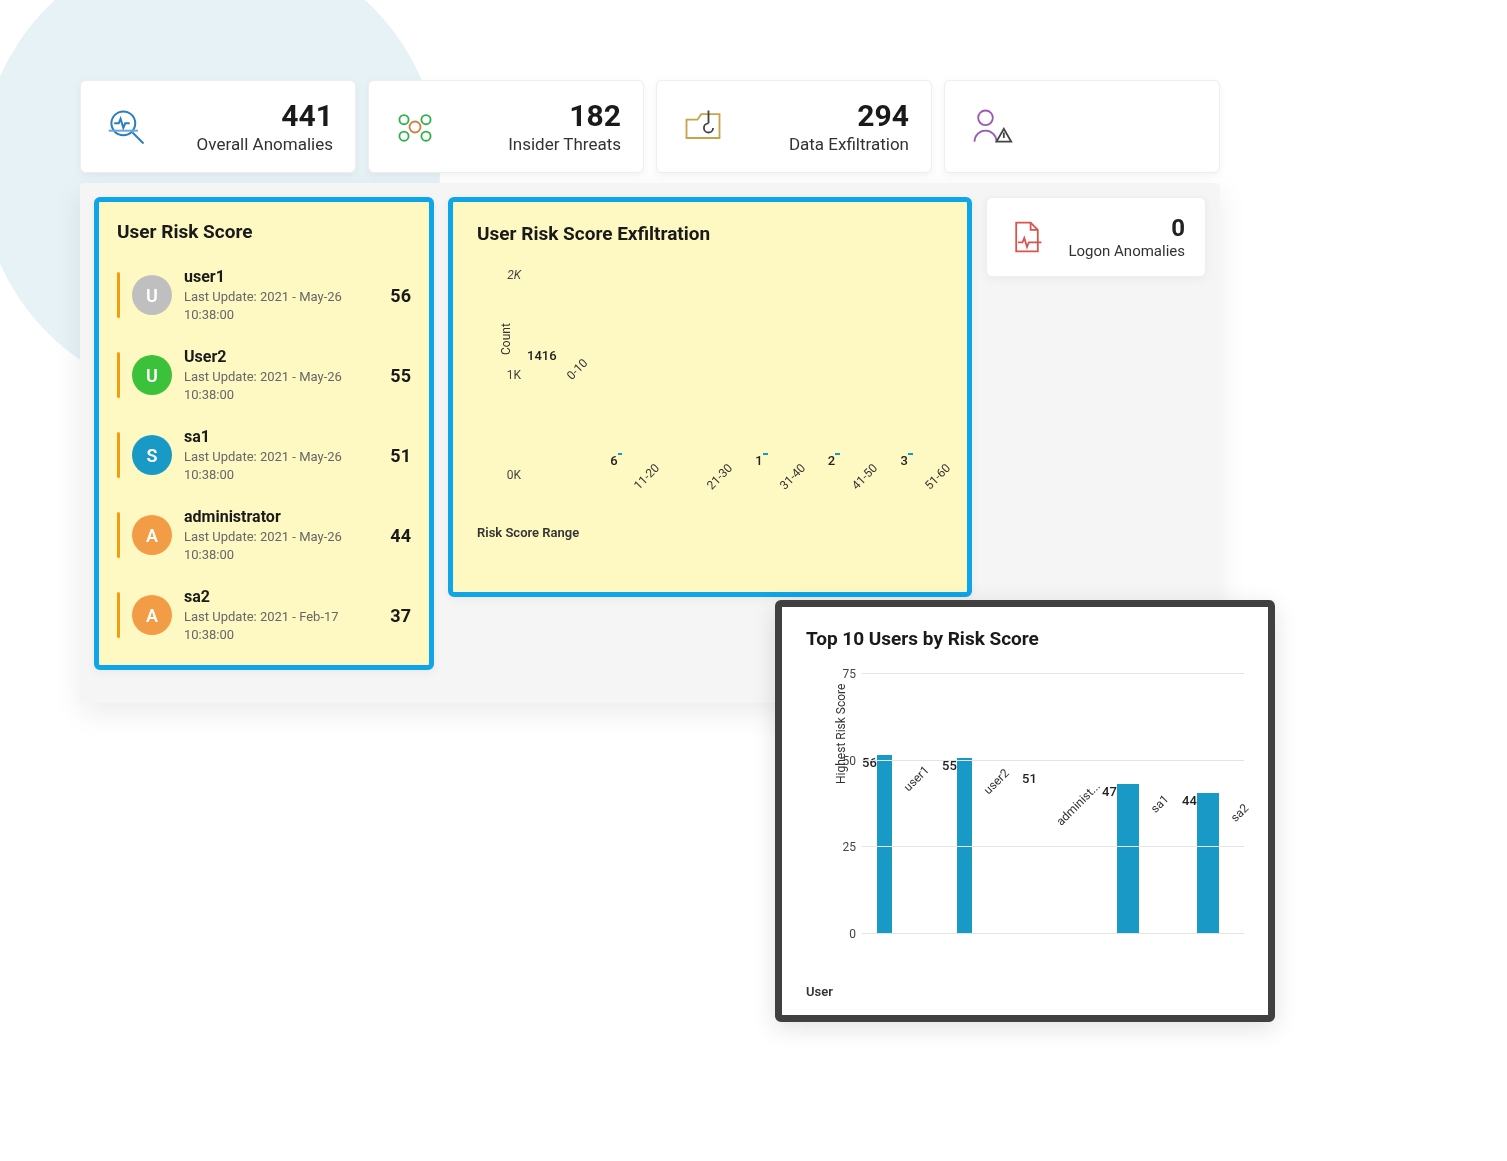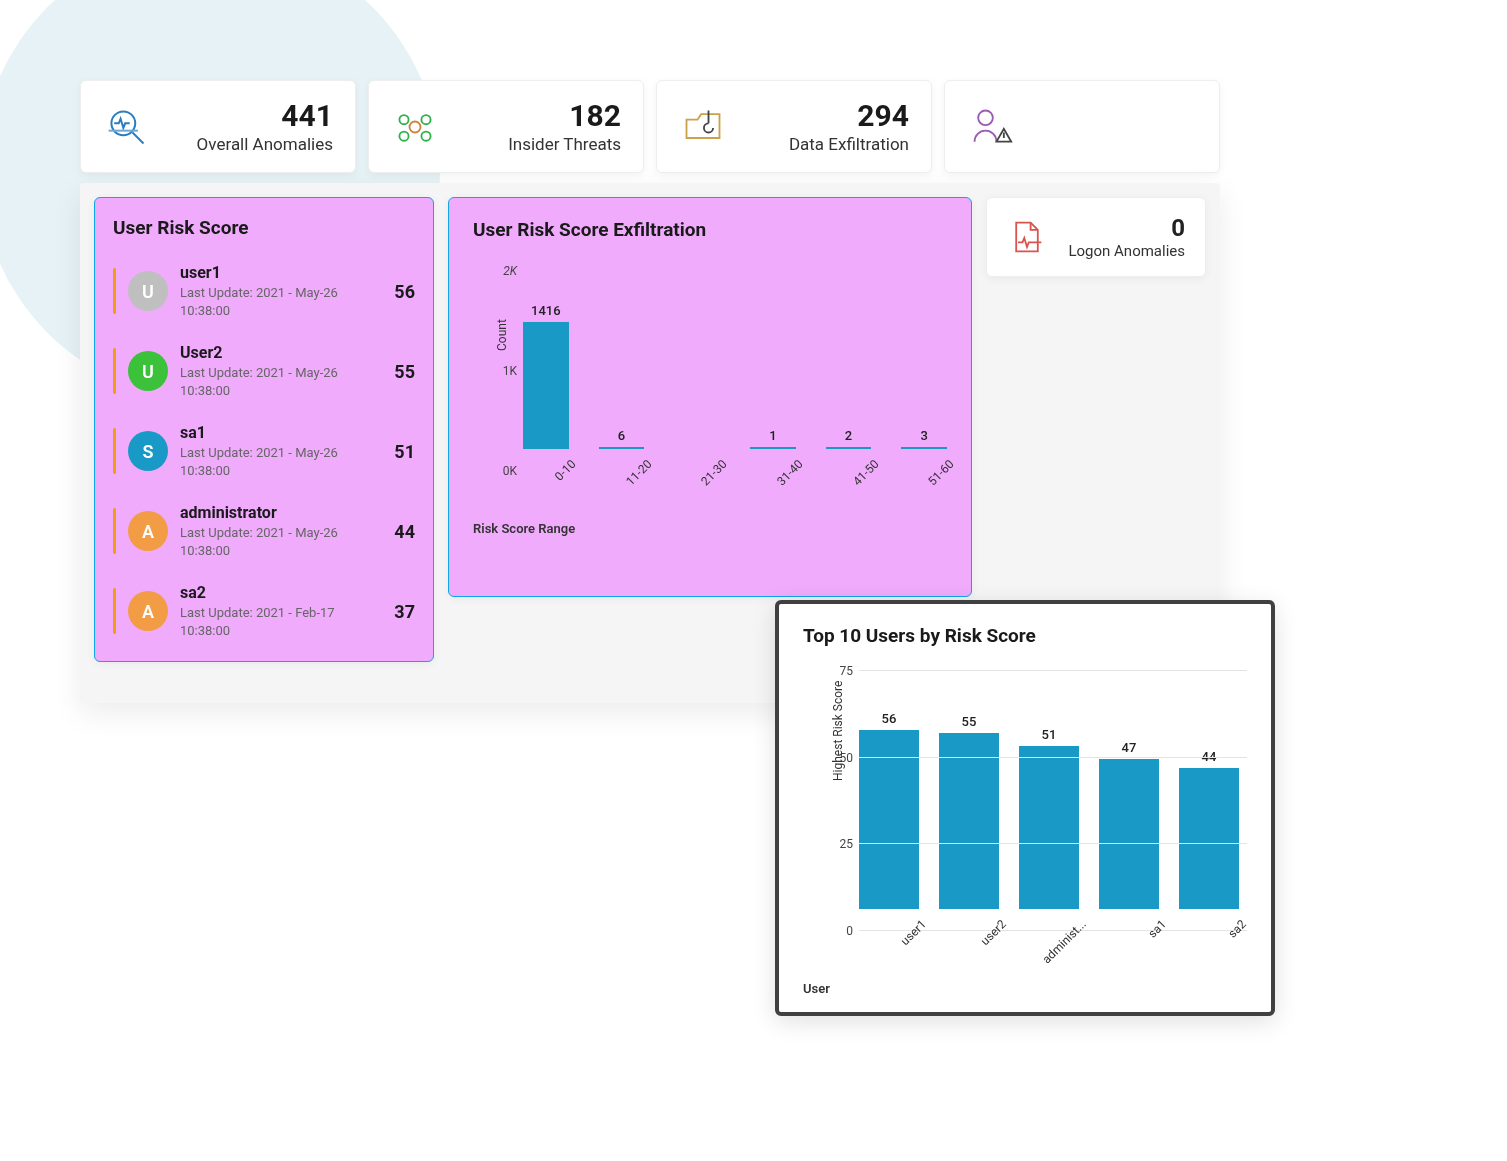--- a/index.html
+++ b/index.html
@@ -75,22 +75,22 @@
     padding: 14px;
     position: relative;
     min-height: 520px;
     box-shadow: 0 10px 30px rgba(0,0,0,0.08);
   }
   .mid-row {
     display: flex;
     gap: 14px;
   }
   .panel {
-    background: #f0abfc;
-    border: 1px solid #0ea5e9;
+    background: #fef9c3;
+    border: 5px solid #0ea5e9;
     border-radius: 6px;
     box-shadow: 0 2px 10px rgba(0,0,0,0.05);
   }
   .user-risk-panel {
     flex: 0 0 340px;
     padding: 18px 18px 8px 18px;
   }
   .panel-title {
     font-size: 19px;
     font-weight: 700;
@@ -174,22 +174,22 @@
     top: 50%;
     transform: rotate(-90deg) translateX(20px);
     transform-origin: left top;
     font-size: 12px;
     color: #333;
     white-space: nowrap;
   }
   .bar-col {
     flex: 1;
     display: flex;
-    flex-direction: column;
-    align-items: center;
+    flex-direction: row;
+    align-items: flex-start;
     max-width: 60px;
   }
   .bar-val { font-size: 13px; color: #222; margin-bottom: 4px; font-weight:500; }
   .bar {
     width: 100%;
     background: #1999c6;
   }
   .bar-cat {
     font-size: 12px;
     color: #333;
@@ -206,21 +206,21 @@
     color: #333;
     margin-top: 50px;
     font-weight: 600;
   }
   .top10-panel {
     position: absolute;
     top: 520px;
     left: 695px;
     width: 500px;
     background: #fff;
-    border: 4px solid #404040;
+    border: 7px solid #404040;
     border-radius: 6px;
     box-shadow: 0 6px 24px rgba(0,0,0,0.12);
     padding: 20px 24px 16px 24px;
     z-index: 5;
   }
   .chart-area-2 {
     position: relative;
     height: 260px;
     margin: 24px 0 0 56px;
     display: flex;

